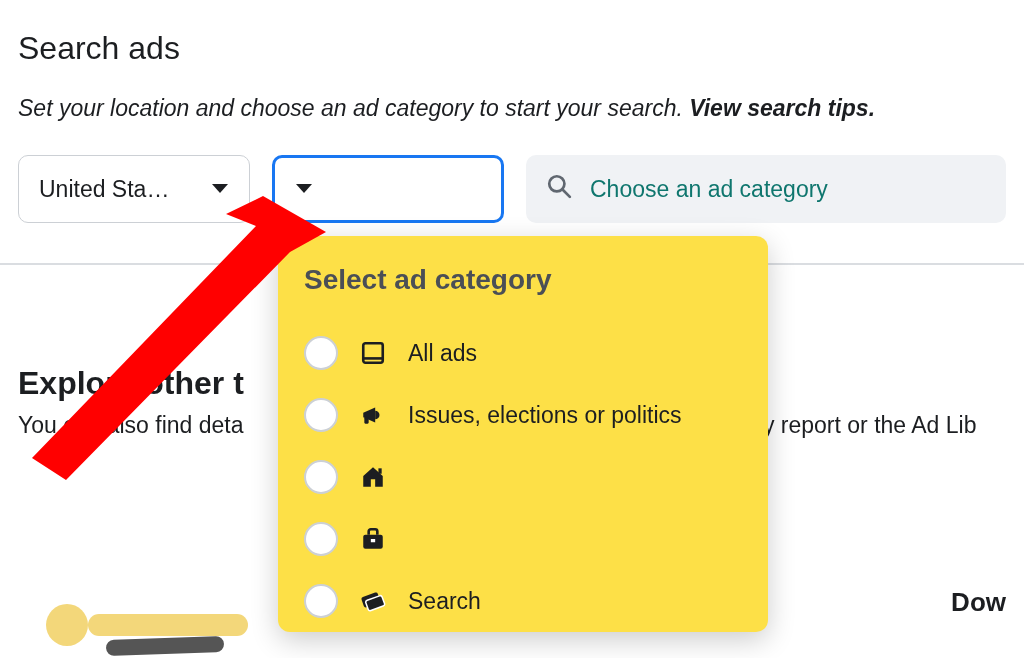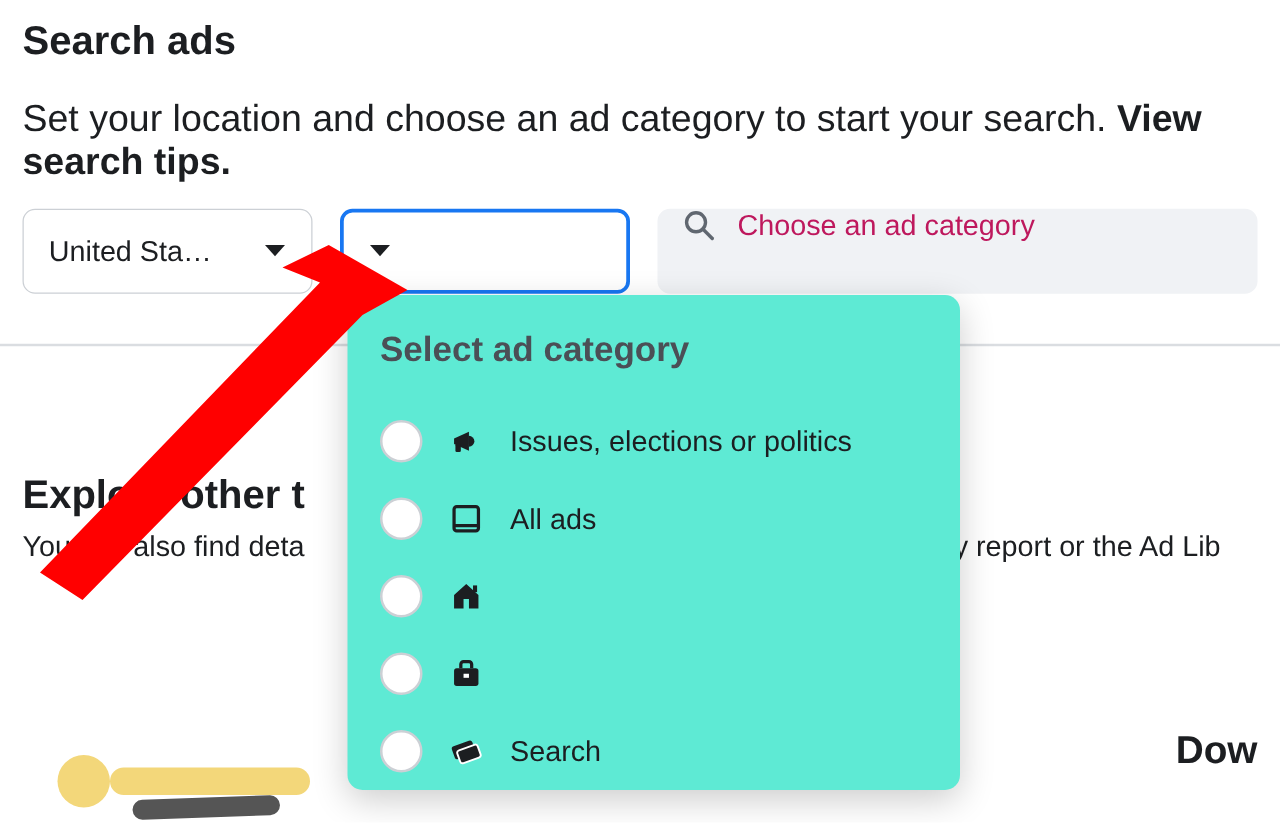--- a/index.html
+++ b/index.html
@@ -10,29 +10,31 @@
       width: 1024px;
       height: 658px;
       overflow: hidden;
       position: relative;
     }
     .container {
       padding: 14px 18px 0 18px;
     }
     .page-title {
       font-size: 32px;
-      font-weight: 700;
+      font-weight: 400;
       color: #1c1e21;
       margin-bottom: 28px;
+      margin-top: 16px;
     }
     .subtitle {
-      font-size: 30px;
+      font-size: 23px;
       font-weight: 400;
       color: #1c1e21;
-      margin-bottom: 20px;
+      margin-bottom: 33px;
+      font-style: italic;
     }
     .subtitle .bold { font-weight: 700; }
     .filter-row {
       display: flex;
       gap: 22px;
       align-items: stretch;
       margin-bottom: 40px;
     }
     .dropdown {
       display: flex;
@@ -54,28 +56,28 @@
     .dropdown.category {
       width: 232px;
       border: 3px solid #1877f2;
     }
     .caret {
       display: inline-flex;
     }
     .search-box {
       flex: 1;
       display: flex;
-      align-items: flex-start;
+      align-items: center;
       height: 68px;
       padding: 0 20px;
       background: #f0f2f5;
       border-radius: 10px;
       gap: 18px;
       font-size: 23px;
-      color: #be185d;
+      color: #0f766e;
     }
     .hr {
       height: 1.5px;
       background: #dadde1;
       margin: 0 -18px;
     }
     .section2 {
       margin-top: 100px;
     }
     .section2-title {
@@ -84,30 +86,30 @@
       margin-bottom: 10px;
     }
     .section2-desc {
       font-size: 23px;
       font-weight: 400;
     }
     .bottom-right {
       position: absolute;
       right: 18px;
       bottom: 40px;
-      font-size: 31px;
+      font-size: 26px;
       font-weight: 700;
     }
     
     .popover {
       position: absolute;
       left: 278px;
       top: 236px;
       width: 490px;
-      background: #5eead4;
+      background: #fde047;
       border-radius: 12px;
       box-shadow: 0 8px 28px rgba(0,0,0,0.20);
       padding: 28px 26px 0 26px;
       z-index: 20;
     }
     .popover-title {
       font-size: 28px;
       font-weight: 700;
       color: #4b4f56;
       margin-bottom: 26px;
@@ -232,43 +234,43 @@
 </div>
 
 <div class="bottom-right">Dow</div>
 
 <div class="popover">
   <div class="popover-title">Select ad category</div>
 
   <div class="option">
     <span class="radio"></span>
     <span class="opt-icon">
+      <svg width="26" height="26" viewBox="0 0 24 24" fill="none" stroke="#1c1e21" stroke-width="2.4">
+        <rect x="3" y="3" width="18" height="18" rx="2"></rect>
+          <line x1="3" y1="17" x2="21" y2="17"></line>
+      </svg>
+    </span>
+    <span>All ads</span>
+  </div>
+
+  <div class="option">
+    <span class="radio"></span>
+    <span class="opt-icon">
       <svg width="26" height="26" viewBox="0 0 24 24" fill="#1c1e21">
         <path d="M3 10 L14 5 L14 19 L3 14 Z"></path>
           <path d="M14 8 A4 4 0 0 1 14 16 Z"></path>
           <rect x="4" y="14" width="4" height="6" rx="1"></rect>
       </svg>
     </span>
     <span>Issues, elections or politics</span>
   </div>
 
   <div class="option">
     <span class="radio"></span>
     <span class="opt-icon">
-      <svg width="26" height="26" viewBox="0 0 24 24" fill="none" stroke="#1c1e21" stroke-width="2.4">
-        <rect x="3" y="3" width="18" height="18" rx="2"></rect>
-          <line x1="3" y1="17" x2="21" y2="17"></line>
-      </svg>
-    </span>
-    <span>All ads</span>
-  </div>
-
-  <div class="option">
-    <span class="radio"></span>
-    <span class="opt-icon">
       <svg width="26" height="26" viewBox="0 0 24 24" fill="#1c1e21">
         <path d="M3 11 L12 3 L21 11 L21 21 L14 21 L14 14 L10 14 L10 21 L3 21 Z"></path>
           <rect x="17" y="4" width="3" height="5"></rect>
       </svg>
     </span>
   </div>
 
   <div class="option">
     <span class="radio"></span>
     <span class="opt-icon">

